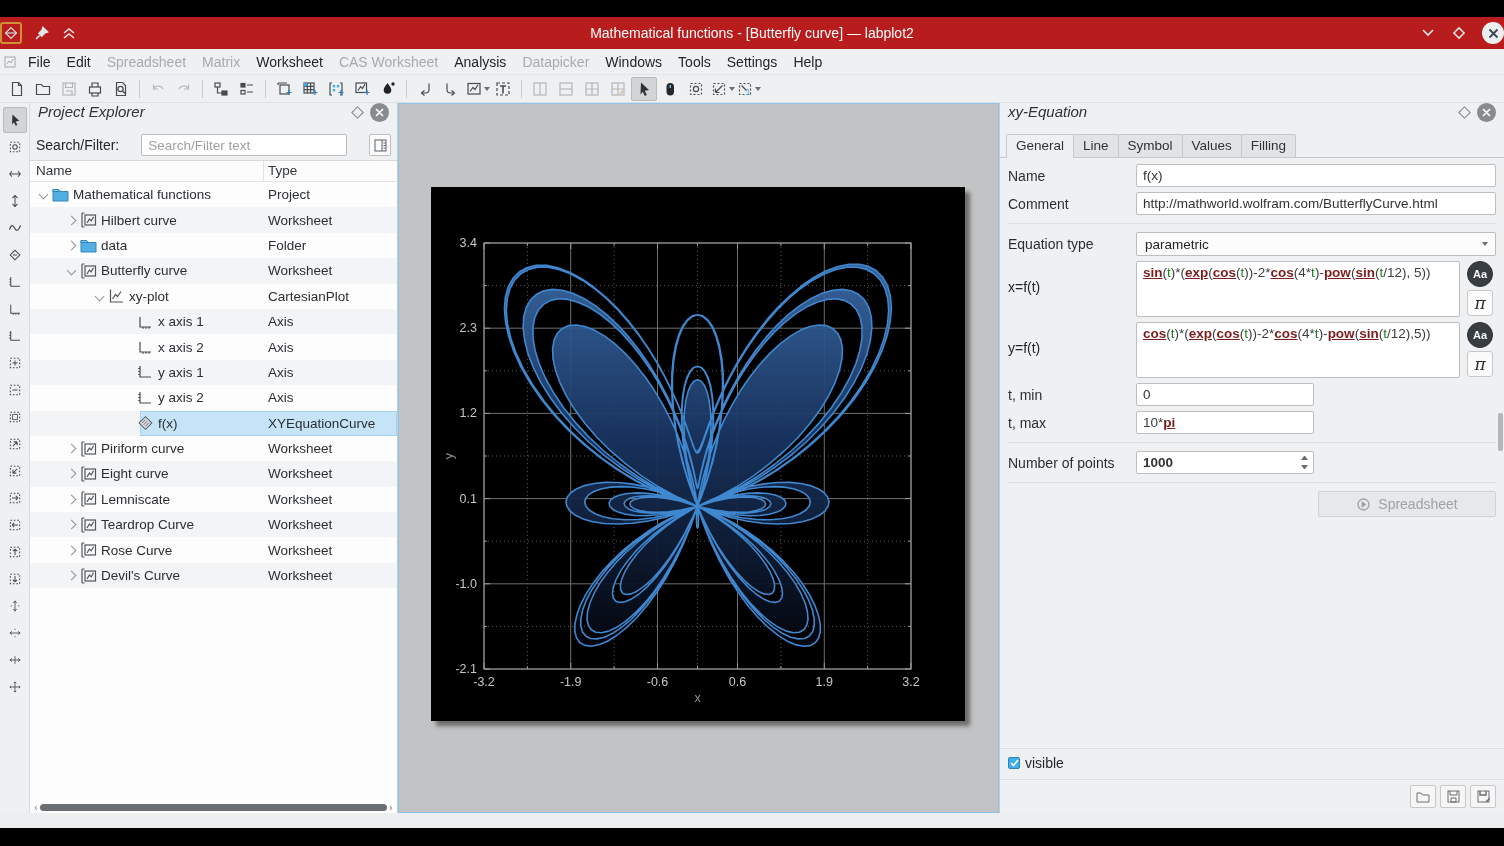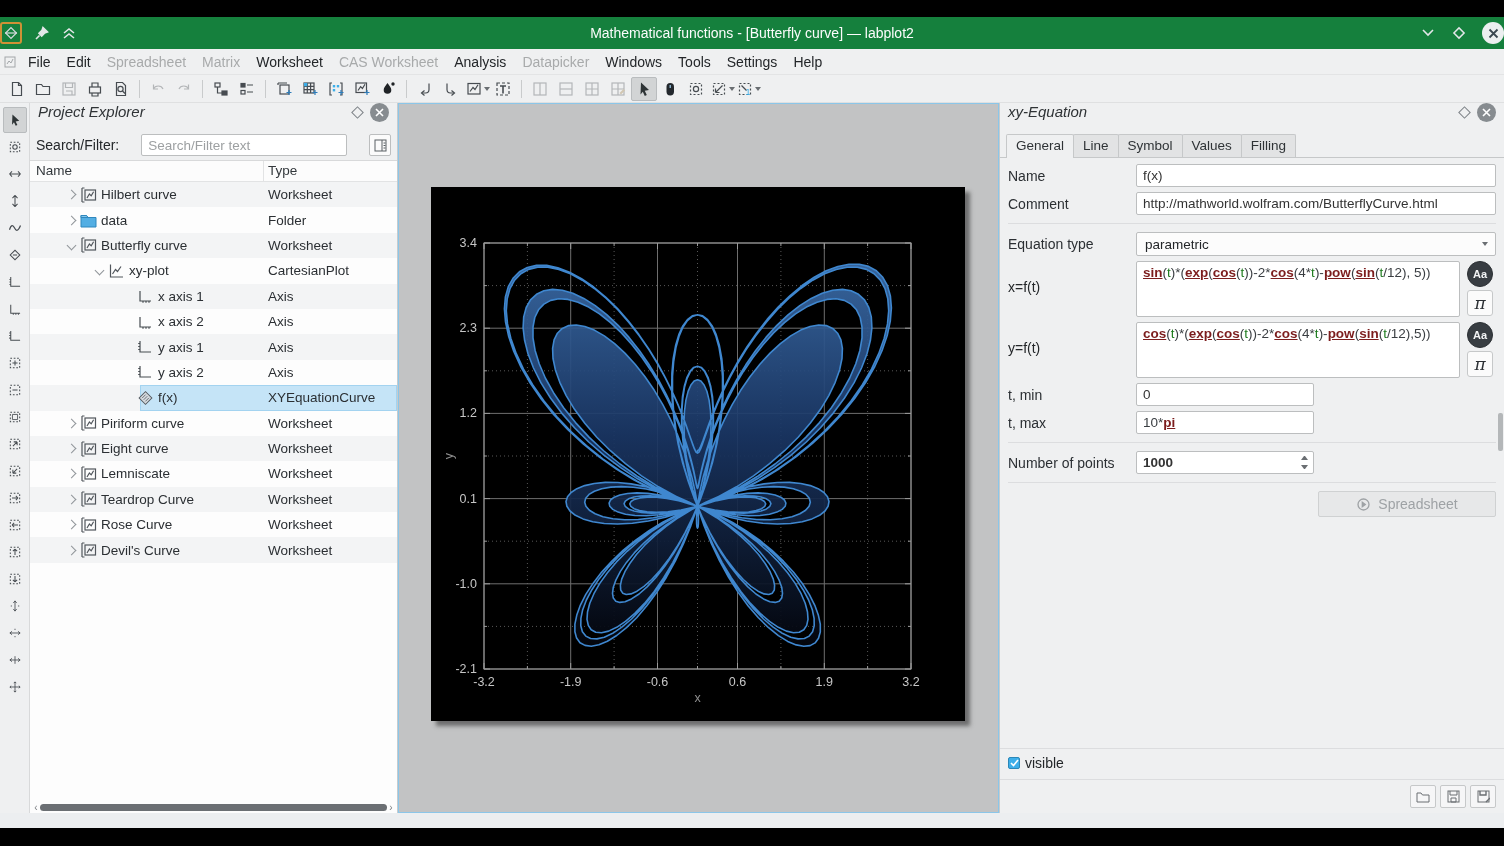--- a/index.html
+++ b/index.html
@@ -1,19 +1,19 @@
 <!DOCTYPE html>
 <html><head>
 <meta charset="utf-8">
 <style>
   html,body{margin:0;padding:0;background:#000;}
   *{box-sizing:border-box;}
   #app{position:relative;width:1504px;height:846px;background:#000;font-family:"Liberation Sans",sans-serif;color:#232629;overflow:hidden;}
   
-  .titlebar{position:absolute;top:17px;left:0;width:100%;height:32px;background:#15803d;display:flex;align-items:center;padding:0 0;}
+  .titlebar{position:absolute;top:17px;left:0;width:100%;height:32px;background:#b91c1c;display:flex;align-items:center;padding:0 0;}
   .tb-left{display:flex;align-items:center;gap:12px;}
   .tb-title{position:absolute;left:0;right:0;text-align:center;color:#fcfcfc;font-size:14px;pointer-events:none;}
   .tb-right{margin-left:auto;display:flex;align-items:center;gap:16px;}
   .appicon{width:22px;height:22px;border:2px solid #cf9136;border-radius:3px;display:flex;align-items:center;justify-content:center;}
   .winbtn{display:flex;align-items:center;justify-content:center;cursor:default;}
   .closecirc{width:22px;height:22px;border-radius:50%;background:#eceff0;display:flex;align-items:center;justify-content:center;}
   
   .menubar{position:absolute;top:49px;left:0;width:100%;height:26px;background:#eff0f1;border-bottom:1px solid #e3e4e5;display:flex;align-items:center;padding:0 4px;font-size:14px;}
   .menubar .mitem{padding:3px 8px;color:#232629;}
   .menubar .mitem.dis{color:#a8aaab;}
@@ -594,20 +594,34 @@
               <path d="M8 1v11M9.5 4h2M9.5 6.5h2M9.5 9h2"></path>
             </svg>
         </span>
       </div>
       <div class="treewrap">
         <div class="colhead">
           <div class="c1">Name</div>
           <div class="c2">Type</div>
         </div>
         <div id="tree">
+            <div class="trow">
+              <div class="tname">
+                <span style="width:10px;flex:none"></span>
+                <span class="exp open"></span>
+                <span class="ticon">
+                  <svg width="17" height="15" viewBox="0 0 17 15">
+                    <path d="M1 2.5h5.5L8 4.5h8V14H1z" fill="#53aee3" stroke="#2f87bd"></path>
+                    <path d="M1 2.5h5.5L8 4.5H1z" fill="#83c7ec" stroke="#2f87bd"></path>
+                  </svg>
+                </span>
+                <span style="white-space:nowrap">Mathematical functions</span>
+              </div>
+              <div class="ttype">Project</div>
+            </div>
             <div class="trow odd">
               <div class="tname">
                 <span style="width:38px;flex:none"></span>
                 <span class="exp closed"></span>
                 <span class="ticon">
                   <svg width="17" height="16" viewBox="0 0 17 16" fill="none" stroke="#51565c" stroke-width="1.2">
                     <path d="M2 1v14M2 1h2.5M2 15h2.5"></path>
                     <rect x="5" y="3" width="10.5" height="10"></rect>
                     <path d="M7 11l2.4-4 1.8 1.8 2.4-4"></path>
                   </svg>

